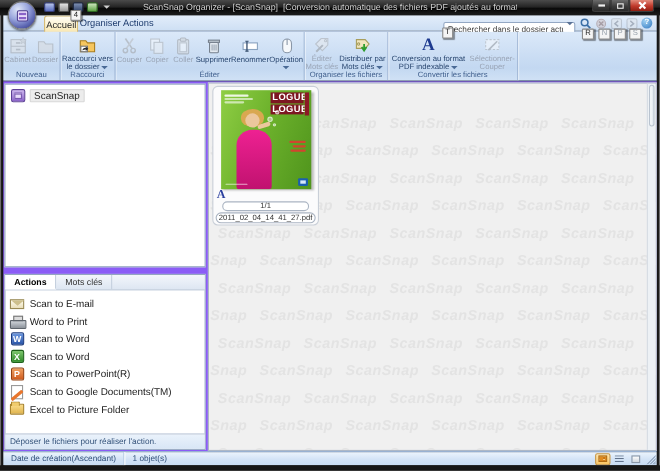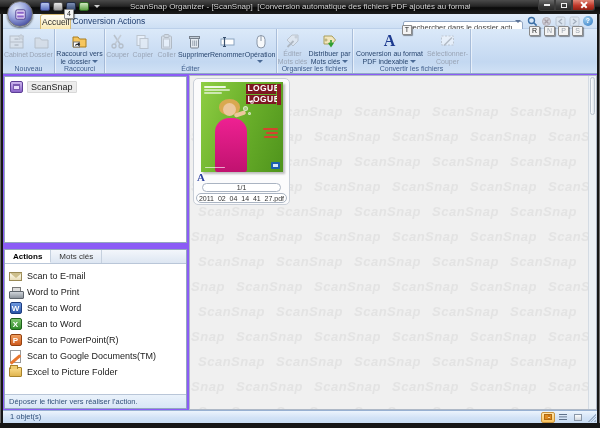--- a/index.html
+++ b/index.html
@@ -193,21 +193,21 @@
         </div>
       <div class="wbtn close">
           <span class="glyph-close"></span>
         </div>
     </div>
   </div>
 
   <div class="tabrow">
     <div class="tabs">
       <div class="tab active">Accueil</div>
-      <div class="tab">Conversion</div>
+      <div class="tab">Organiser</div>
       <div class="tab">Actions</div>
     </div>
     <div class="searchwrap">
       <input type="text" placeholder="Rechercher dans le dossier actuel" style="">
       <span class="search-dd"></span>
     </div>
     <div class="tab-icons">
       <span class="ticon">
         <svg viewBox="0 0 11 11">
           <circle cx="4.5" cy="4.5" r="3" fill="none" stroke="#3a6ea5" stroke-width="1.4"></circle>
@@ -470,21 +470,21 @@
               </span>
             <span>Scan to Google Documents(TM)</span>
           </div>
           <div class="ap-item">
             <span class="ap-icon">
                 <span class="fold"></span>
               </span>
             <span>Excel to Picture Folder</span>
           </div>
         </div>
-        <div class="ap-hint">Déposer le fichier vers réaliser l'action.</div>
+        <div class="ap-hint">Déposer le fichiers pour réaliser l'action.</div>
       </div>
     </div>
 
     <div class="mainpanel">
       <div class="wm-layer">
           <span class="wm" style="left: 8px; top: 28px;">ScanSnap</span>
           <span class="wm" style="left: 86px; top: 28px;">ScanSnap</span>
           <span class="wm" style="left: 164px; top: 28px;">ScanSnap</span>
           <span class="wm" style="left: 242px; top: 28px;">ScanSnap</span>
           <span class="wm" style="left: 320px; top: 28px;">ScanSnap</span>
@@ -591,20 +591,21 @@
         <div class="pill fname">2011_02_04_14_41_27.pdf</div>
       </div>
 
       <div class="vscroll">
         <div class="vthumb"></div>
       </div>
     </div>
   </div>
 
   <div class="statusbar">
+    <div class="sb-cell">Date de création(Ascendant)</div>
     <div class="sb-cell" style="border-right:none;box-shadow:none;">1 objet(s)</div>
     <div class="sb-right">
       <div class="viewbtn active">
           <span class="vb-grid"></span>
         </div>
       <div class="viewbtn">
           <span class="vb-lines"></span>
         </div>
       <div class="viewbtn">
           <span class="vb-prev"></span>

